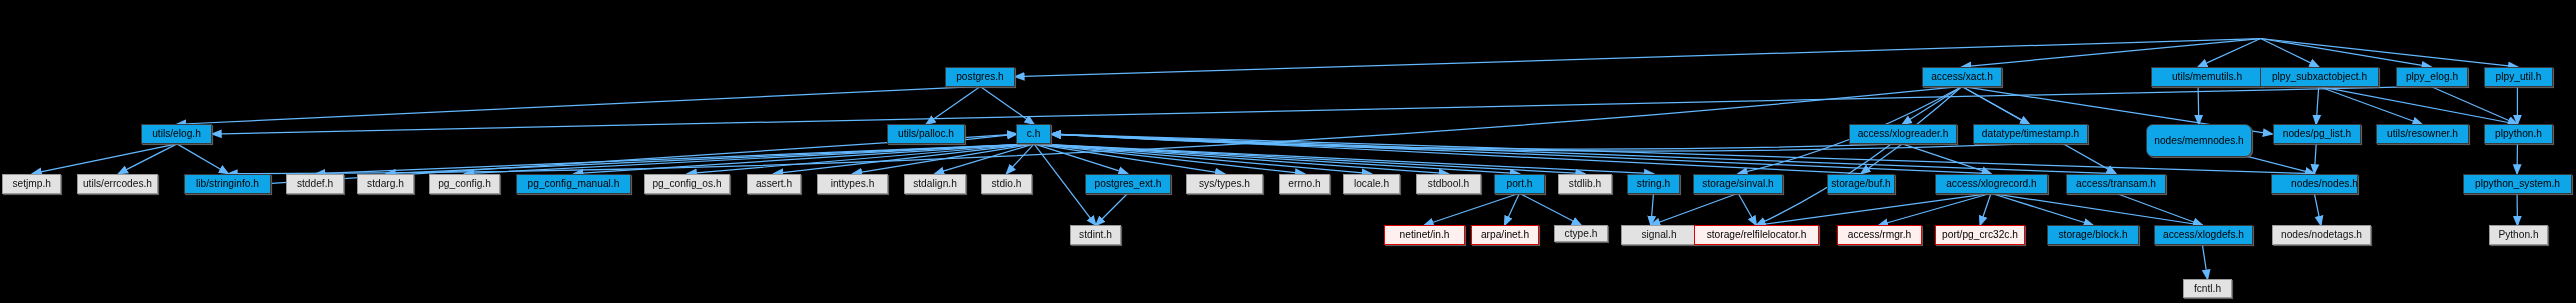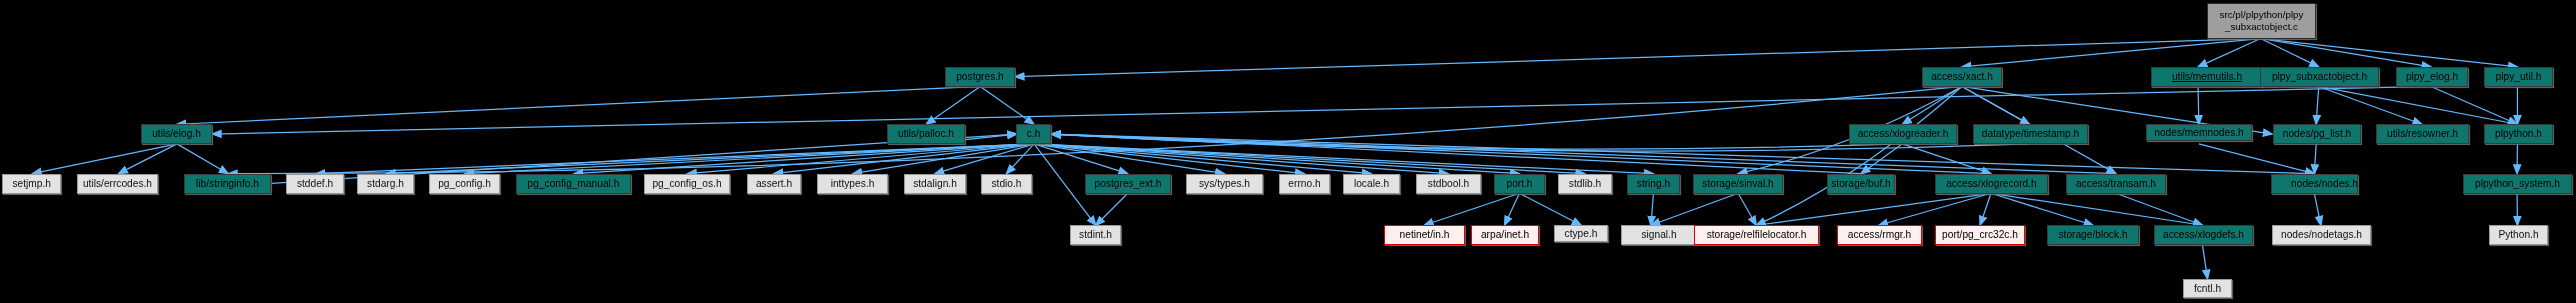--- a/index.html
+++ b/index.html
@@ -1,21 +1,21 @@
 <!DOCTYPE html>
 <html style="font-size:11.6px"><head>
 <meta charset="utf-8">
 <style>
   html,body{margin:0;padding:0;background:#000;}
   #stage{position:relative;width:2576px;height:303px;background:#000;overflow:hidden;
          font-family:"Liberation Sans","DejaVu Sans",sans-serif;}
   #edges{position:absolute;left:0;top:0;width:2576px;height:303px;}
   .node{position:absolute;display:flex;align-items:center;justify-content:center;
         box-sizing:border-box;font-size:10.2px;color:#000;white-space:nowrap;
-        background:#0f766e;border:0.7px solid #3a3a3a;box-shadow:1.1px 1.1px 0 rgba(110,110,110,.85);
+        background:#0ea5e9;border:0.7px solid #3a3a3a;box-shadow:1.1px 1.1px 0 rgba(110,110,110,.85);
         z-index:2;cursor:pointer;}
   .node.g{background:#e2e2e2;border:0.7px solid #9a9a9a;color:#111;}
   .node.r{background:#fff0f0;border:1.5px solid #e00000;}
   .node.main{background:#9e9e9e;border:0.7px solid #2c2c2c;color:#000;
              flex-direction:column;line-height:1.25;font-size:9.8px;cursor:default;}
   .node.main span{display:block;text-align:center;}
 </style>
 </head>
 <body>
 
@@ -93,31 +93,27 @@
       <path d="M3184,266 L3193,310" fill="none" stroke="#63b8ff" stroke-width="1.7" marker-end="url(#arr)"></path>
       <path d="M3190,119 L3186.5,171" fill="none" stroke="#63b8ff" stroke-width="1.7" marker-end="url(#arr)"></path>
       <path d="M3190,119 L3332,171" fill="none" stroke="#63b8ff" stroke-width="1.7" marker-end="url(#arr)"></path>
       <path d="M3190,119 L3463.5,171" fill="none" stroke="#63b8ff" stroke-width="1.7" marker-end="url(#arr)"></path>
       <path d="M3344.5,119 L3463.5,171" fill="none" stroke="#63b8ff" stroke-width="1.7" marker-end="url(#arr)"></path>
       <path d="M3344.5,119 L291,184.5" fill="none" stroke="#63b8ff" stroke-width="1.7" marker-end="url(#arr)"></path>
       <path d="M3463.5,119 L3463.5,171" fill="none" stroke="#63b8ff" stroke-width="1.7" marker-end="url(#arr)"></path>
       <path d="M3463.5,198 L3463,239" fill="none" stroke="#63b8ff" stroke-width="1.7" marker-end="url(#arr)"></path>
       <path d="M3463,266 L3463.5,310" fill="none" stroke="#63b8ff" stroke-width="1.7" marker-end="url(#arr)"></path>
     </svg>
-<div class="node main" style="left: 2207px; top: 2.9px; width: 109px; height: 36px;">
-      <span>src/pl/plpython/plpy</span>
-      <span>_subxactobject.c</span>
-    </div>
     <div class="node w" style="left: 945px; top: 67px; width: 70px; height: 19.6px;">
       <span>postgres.h</span>
     </div>
     <div class="node w" style="left: 1922px; top: 67px; width: 80px; height: 19.6px;">
       <span>access/xact.h</span>
     </div>
-    <div class="node w" style="left: 2151px; top: 67px; width: 112px; height: 19.6px; text-decoration: underline;">
+    <div class="node w" style="left: 2151px; top: 67px; width: 112px; height: 19.6px;">
       <span>utils/memutils.h</span>
     </div>
     <div class="node w" style="left: 2260px; top: 67px; width: 119px; height: 19.6px;">
       <span>plpy_subxactobject.h</span>
     </div>
     <div class="node w" style="left: 2396px; top: 67px; width: 72px; height: 19.6px;">
       <span>plpy_elog.h</span>
     </div>
     <div class="node w" style="left: 2484px; top: 67px; width: 69px; height: 19.6px;">
       <span>plpy_util.h</span>
@@ -130,21 +126,21 @@
     </div>
     <div class="node w" style="left: 1016px; top: 124px; width: 35px; height: 19.6px;">
       <span>c.h</span>
     </div>
     <div class="node w" style="left: 1849px; top: 124px; width: 108px; height: 19.6px;">
       <span>access/xlogreader.h</span>
     </div>
     <div class="node w" style="left: 1973px; top: 124px; width: 115px; height: 19.6px;">
       <span>datatype/timestamp.h</span>
     </div>
-    <div class="node w" style="left: 2146px; top: 124px; width: 106px; height: 17px;">
+    <div class="node w" style="left: 2146px; top: 124px; width: 106px; height: 33px; border-radius: 7px;">
       <span>nodes/memnodes.h</span>
     </div>
     <div class="node w" style="left: 2273px; top: 124px; width: 88px; height: 19.6px;">
       <span>nodes/pg_list.h</span>
     </div>
     <div class="node w" style="left: 2376px; top: 124px; width: 93px; height: 19.6px;">
       <span>utils/resowner.h</span>
     </div>
     <div class="node w" style="left: 2484px; top: 124px; width: 69px; height: 19.6px;">
       <span>plpython.h</span>

